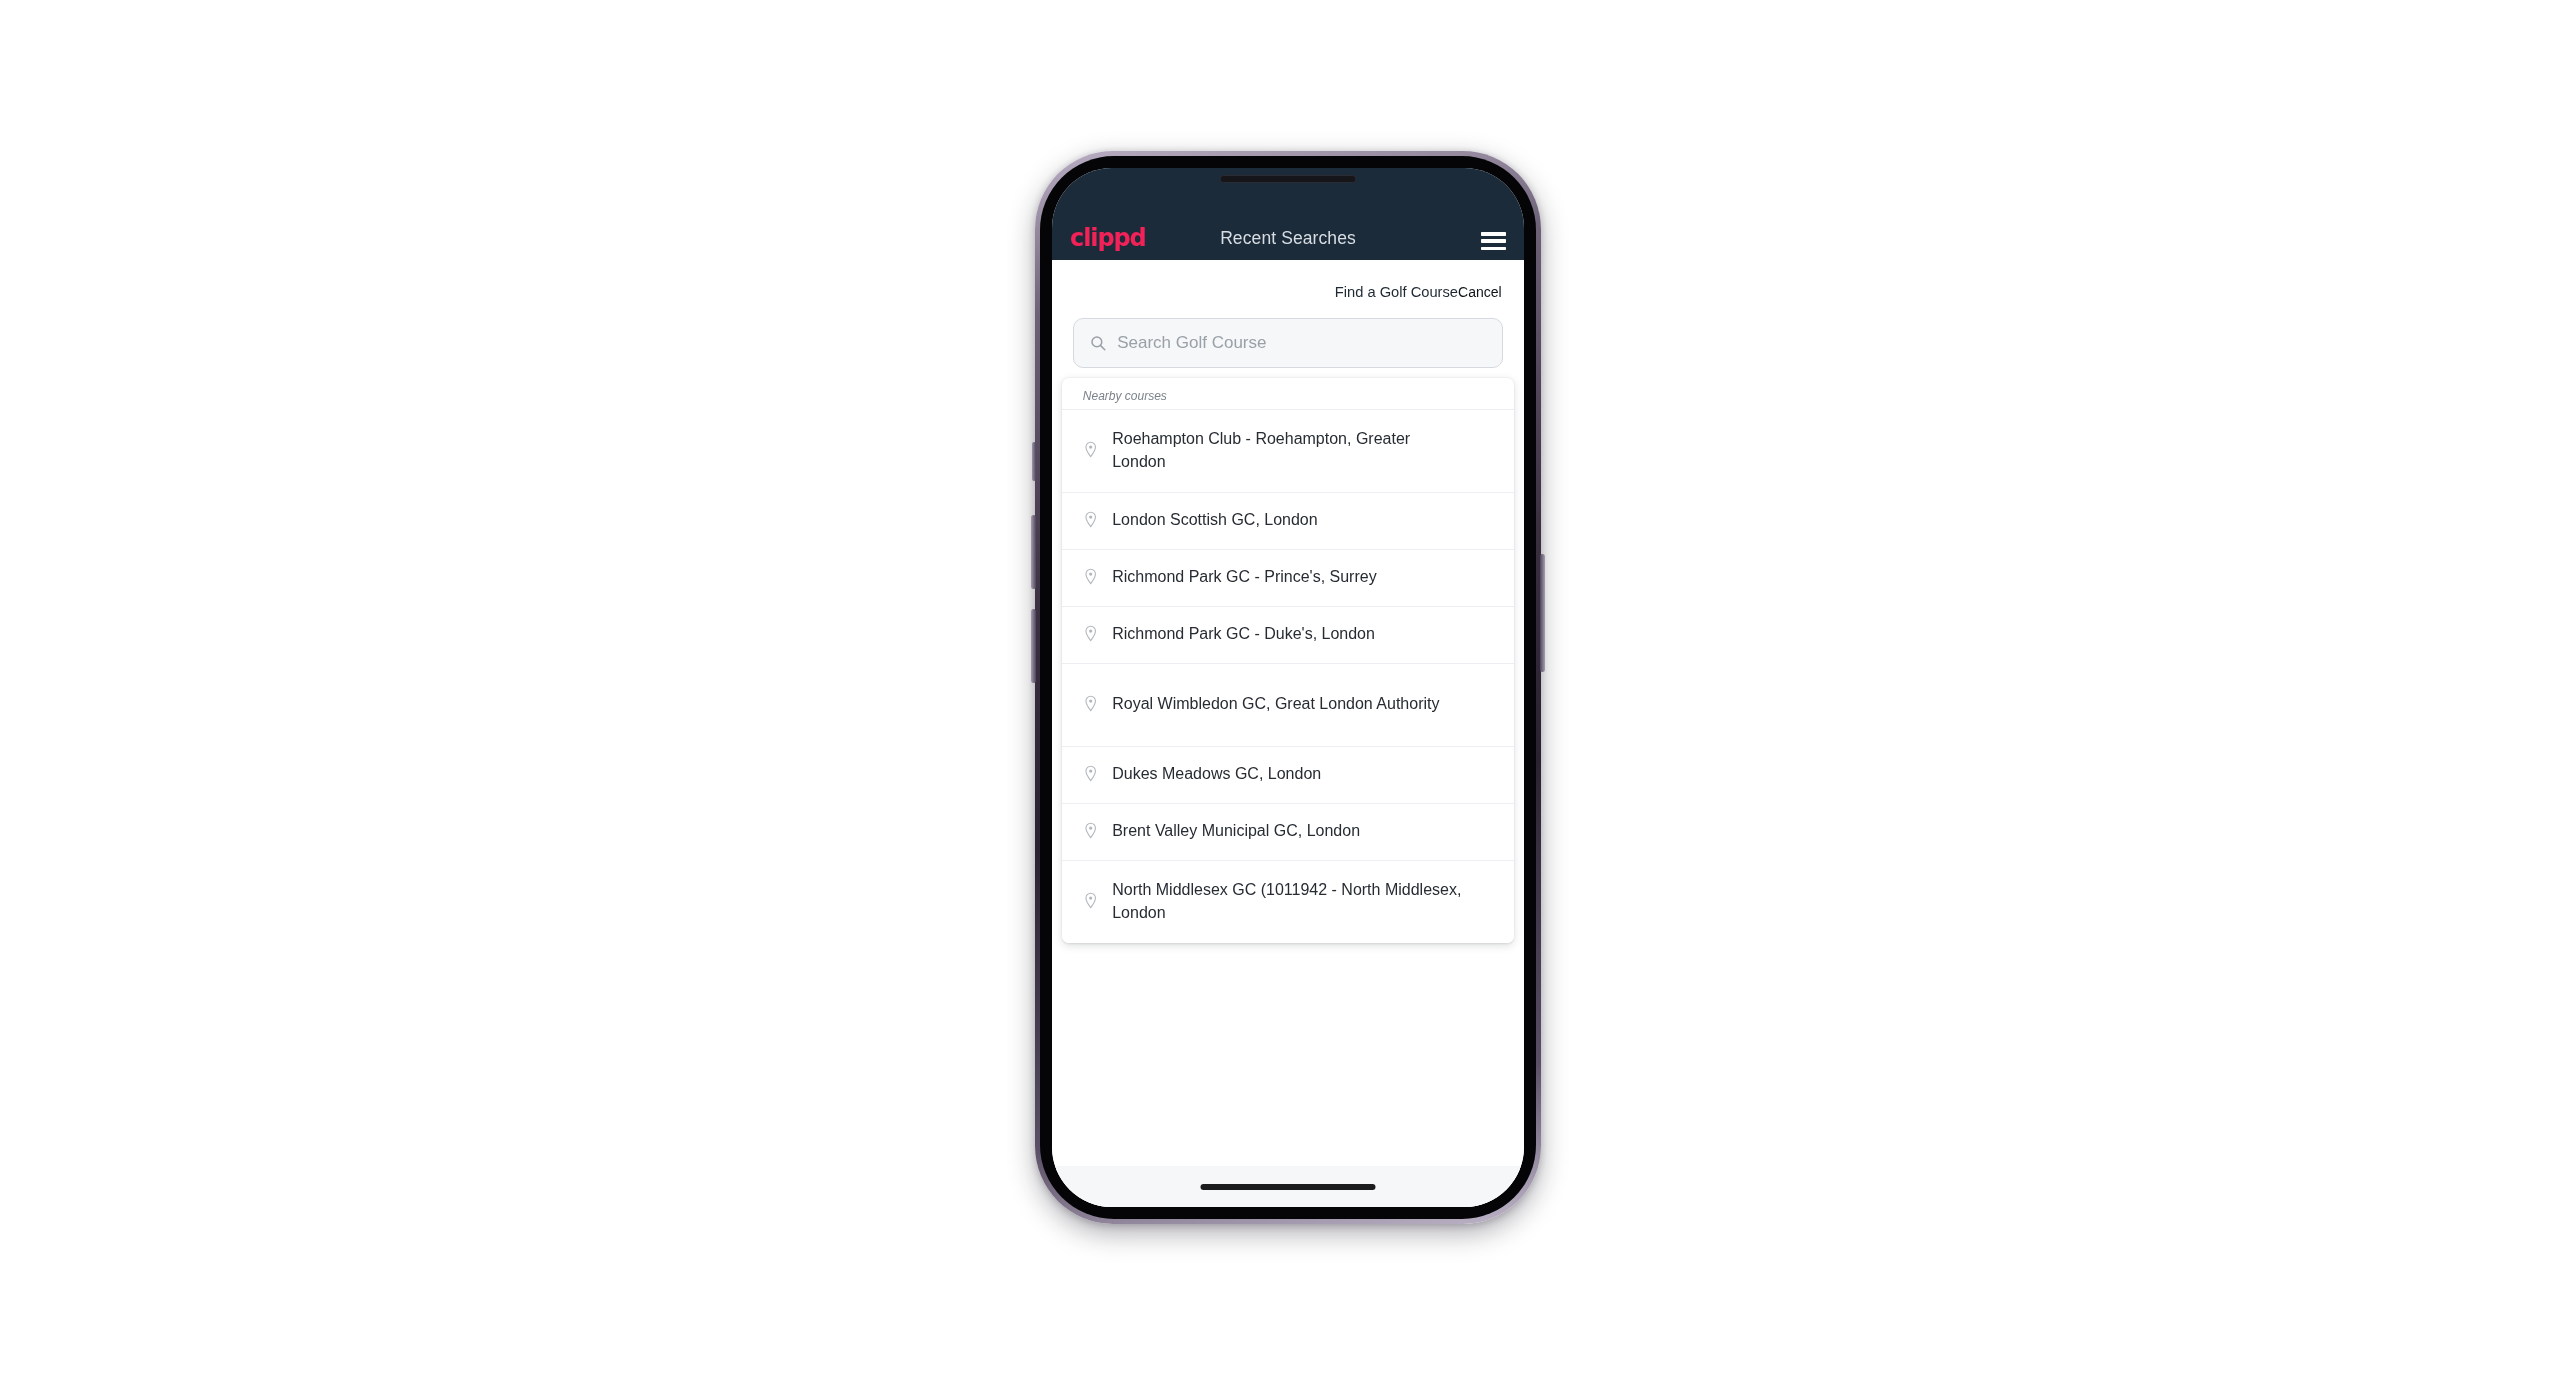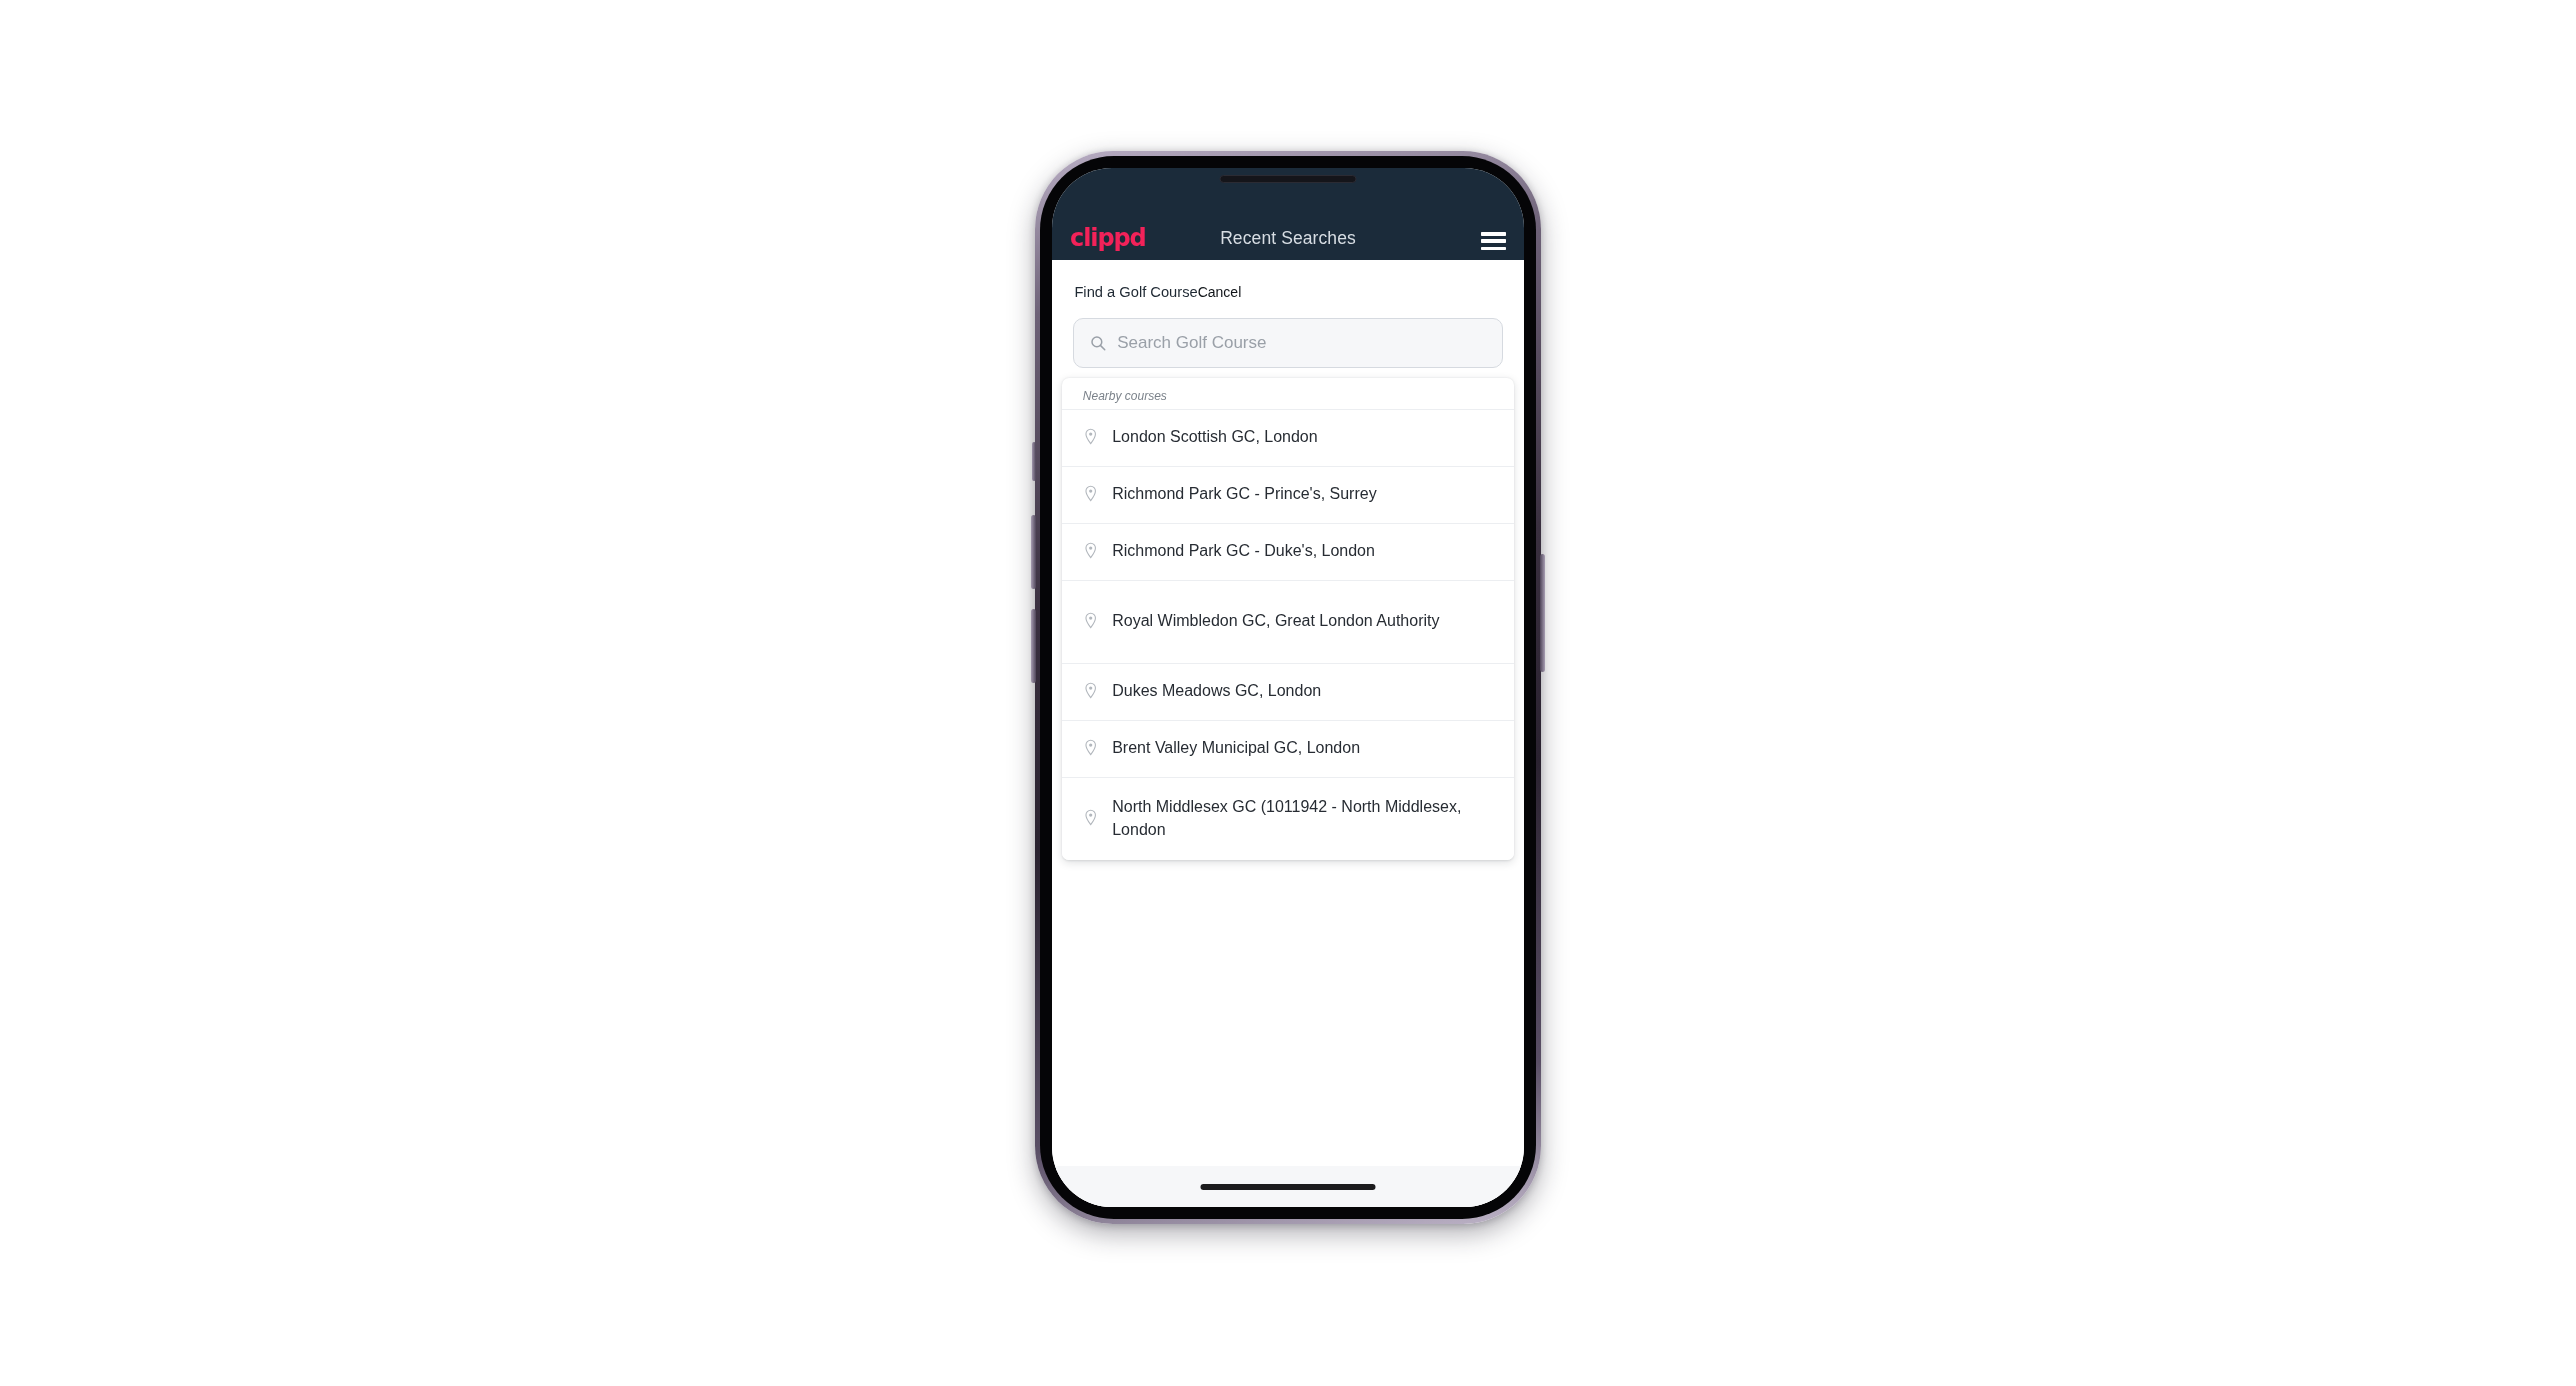--- a/index.html
+++ b/index.html
@@ -151,21 +151,21 @@
   
   .sheet {
     position: relative;
     background: #ffffff;
     height: 100%;
   }
 
   .sheet-topbar {
     display: flex;
     align-items: center;
-    justify-content: flex-start;
+    justify-content: flex-end;
     padding: 24px 22.4px 0 22.4px;
   }
   .sheet-title {
     font-size: 14.7px;
     color: #1f2933;
   }
   .cancel-btn {
     font-size: 14px;
     color: #101418;
     cursor: pointer;
@@ -301,20 +301,29 @@
               </svg>
             </span>
             <input class="search-input" type="text" placeholder="Search Golf Course" style="">
           </div>
         </div>
 
         <div class="results-card">
           <div class="results-label">Nearby courses</div>
 
 
+          <div class="result-row tall">
+            <span class="pin-icon">
+              <svg width="15.4" height="18" viewBox="0 0 24 28" fill="none" stroke="#b2b7bd" stroke-width="1.7">
+                <path d="M12 2C7.9 2 4.6 5.3 4.6 9.4c0 5.5 7.4 15 7.4 15s7.4-9.5 7.4-15C19.4 5.3 16.1 2 12 2z"></path>
+                <circle cx="12" cy="9.4" r="2.5" fill="#b2b7bd" stroke="none"></circle>
+              </svg>
+            </span>
+            <span class="result-text">Roehampton Club - Roehampton, Greater London</span>
+          </div>
 
           <div class="result-row">
             <span class="pin-icon">
               <svg width="15.4" height="18" viewBox="0 0 24 28" fill="none" stroke="#b2b7bd" stroke-width="1.7">
                 <path d="M12 2C7.9 2 4.6 5.3 4.6 9.4c0 5.5 7.4 15 7.4 15s7.4-9.5 7.4-15C19.4 5.3 16.1 2 12 2z"></path>
                 <circle cx="12" cy="9.4" r="2.5" fill="#b2b7bd" stroke="none"></circle>
               </svg>
             </span>
             <span class="result-text">London Scottish GC, London</span>
           </div>

